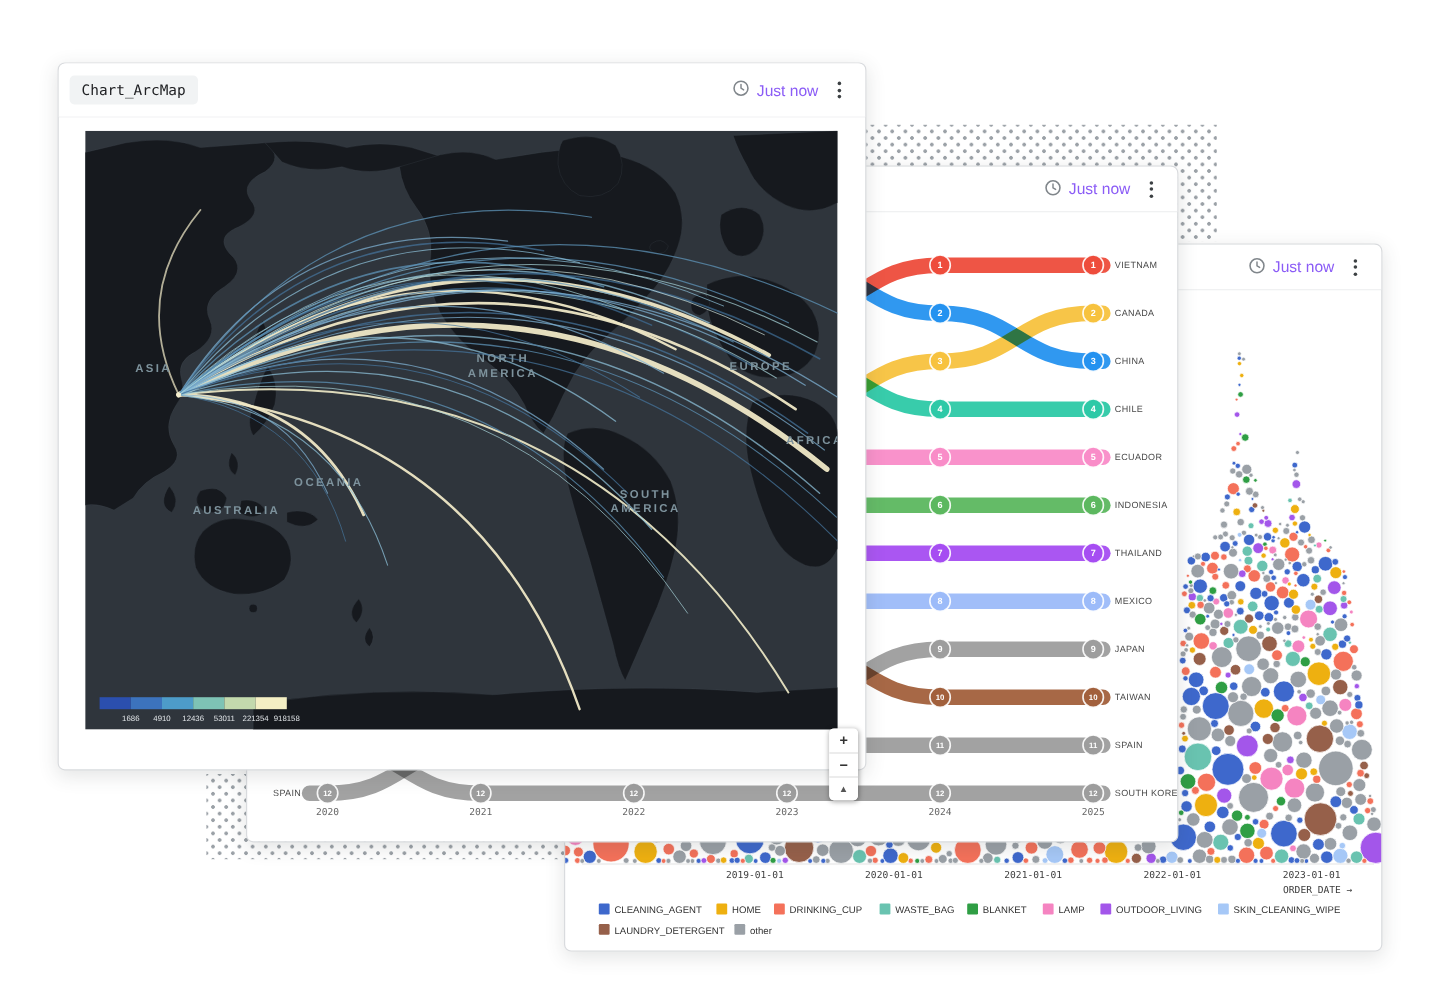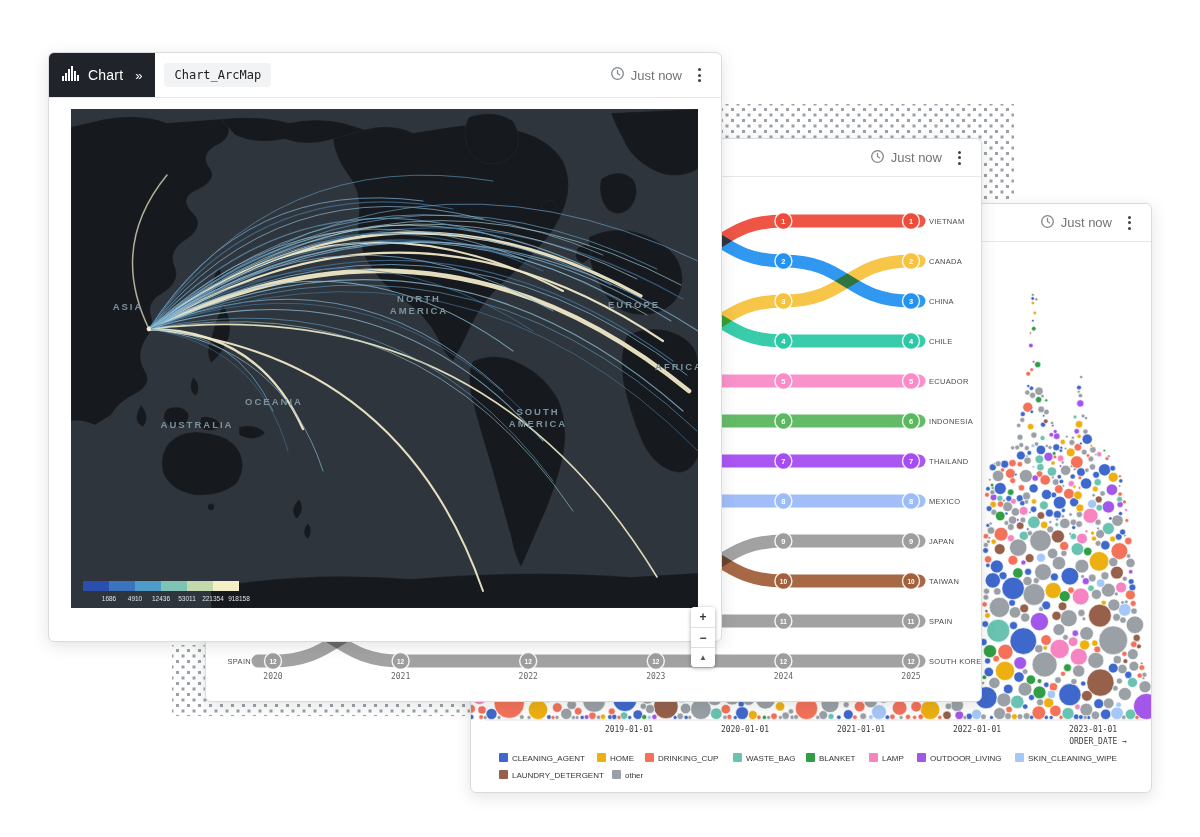--- a/index.html
+++ b/index.html
@@ -7,21 +7,21 @@
        font-family:"Liberation Sans",sans-serif;}
   .dots{position:absolute;z-index:0;
     background-image:radial-gradient(#9ba1a7 1.5px,transparent 1.7px),
                      radial-gradient(#9ba1a7 1.5px,transparent 1.7px);
     background-size:11px 11px;background-position:0 0,5.5px 5.5px;}
   .card{position:absolute;background:#fff;border:1px solid #d9dbde;border-radius:6px;
         box-shadow:0 4px 16px rgba(60,64,67,.14);}
   .card-header{display:flex;align-items:center;border-bottom:1px solid #e6e8ea;
                position:relative;z-index:3;background:#fff;border-radius:6px 6px 0 0;}
   .hdr-right{margin-left:auto;display:flex;align-items:center;gap:10px;padding-right:14px;}
-  .timestamp{color:#737373;font-size:13px;display:flex;align-items:center;gap:6px;}
+  .timestamp{color:#8b5cf6;font-size:13px;display:flex;align-items:center;gap:6px;}
   .kebab{display:flex;flex-direction:column;gap:2.5px;padding:5px 6px;cursor:pointer;}
   .kebab i{width:3px;height:3px;border-radius:50%;background:#3c4043;}
   .brand{background:#20242a;color:#fff;height:100%;display:flex;align-items:center;
          gap:8px;padding:0 13px;border-radius:5px 0 0 0;}
   .brand-label{font-size:14px;font-weight:500;letter-spacing:.2px;}
   .chevrons{font-size:13px;color:#fff;margin-left:4px;cursor:pointer;}
   .tab-pill{background:#f1f3f4;border:none;border-radius:4px;margin-left:9px;
             font-family:"DejaVu Sans Mono","Liberation Mono",monospace;font-size:12px;
             color:#202124;padding:5px 10px;cursor:pointer;}
   .mapwrap{position:absolute;left:22px;top:56px;}
@@ -812,36 +812,20 @@
       <text x="194.6" y="540" fill="#666" font-size="8px" text-anchor="middle" class="mono">2021</text>
       <text x="322.2" y="540" fill="#666" font-size="8px" text-anchor="middle" class="mono">2022</text>
       <text x="449.8" y="540" fill="#666" font-size="8px" text-anchor="middle" class="mono">2023</text>
       <text x="577.4" y="540" fill="#666" font-size="8px" text-anchor="middle" class="mono">2024</text>
       <text x="705" y="540" fill="#666" font-size="8px" text-anchor="middle" class="mono">2025</text>
     </svg>
 </div>
 
 <div class="card" style="left:48px;top:52px;width:672px;height:588px;z-index:3;">
   <div class="card-header" style="height:44px;">
-    <div class="brand">
-      <span>
-        <svg width="18" height="15" viewBox="0 0 18 15">
-            <g fill="#fff">
-              <rect x="0" y="10" width="2" height="5"></rect>
-              <rect x="3" y="7" width="2" height="8"></rect>
-              <rect x="6" y="3" width="2" height="12"></rect>
-              <rect x="9" y="0" width="2" height="15"></rect>
-              <rect x="12" y="5" width="2" height="10"></rect>
-              <rect x="15" y="9" width="2" height="6"></rect>
-            </g>
-          </svg>
-      </span>
-      <span class="brand-label">Chart</span>
-      <span class="chevrons">»</span>
-    </div>
     <button class="tab-pill">Chart_ArcMap</button>
     <div class="hdr-right">
       <span class="timestamp">
         <span>
           <svg width="15" height="15" viewBox="0 0 15 15">
               <circle cx="7.5" cy="7.5" r="5.8" fill="none" stroke="#80868b" stroke-width="1.3"></circle>
               <path d="M7.5 4.3v3.2l2.2 1.4" fill="none" stroke="#80868b" stroke-width="1.2" stroke-linecap="round"></path>
             </svg>
         </span>
         <span>Just now</span>

